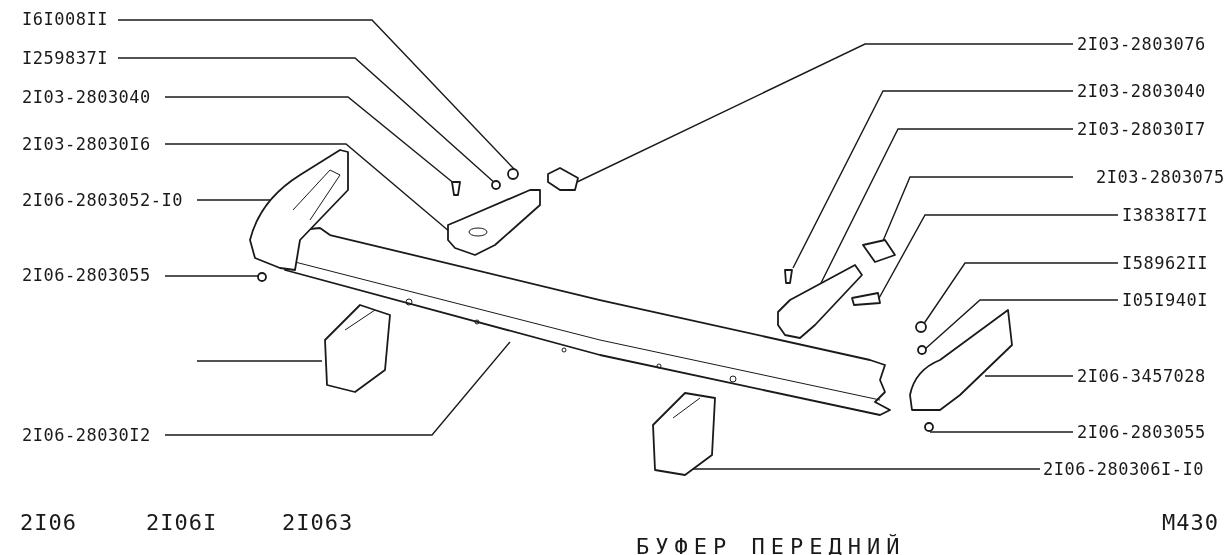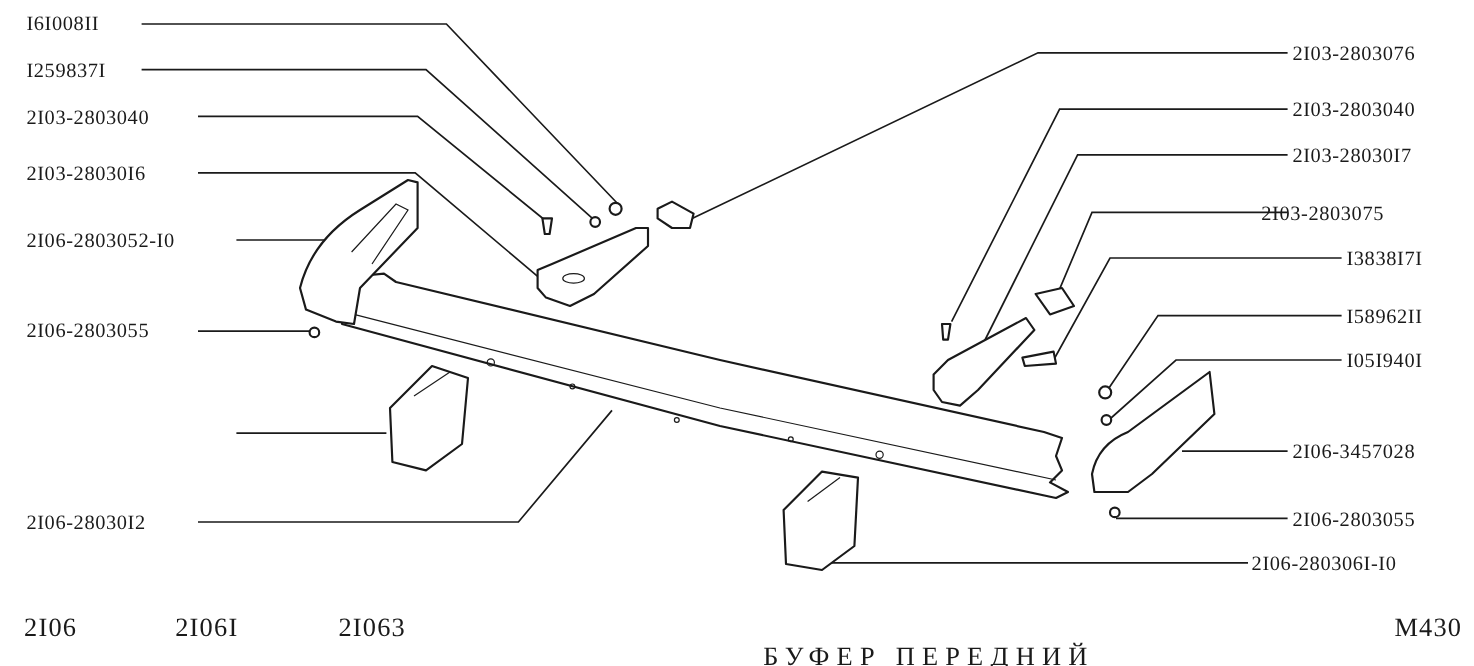--- a/index.html
+++ b/index.html
@@ -1,18 +1,18 @@
 <!DOCTYPE html>
 <html><head>
 <meta charset="utf-8">
 <style>
   html, body { margin: 0; padding: 0; background: #ffffff; }
   body { width: 1228px; height: 555px; position: relative; overflow: hidden;
          font-family: "DejaVu Sans Mono", "Liberation Mono", monospace; color: #111; }
-  #canvas { position: absolute; left: 0; top: 0; width: 1228px; height: 555px; font-family: Liberation Serif, serif; }
+  #canvas { position: absolute; left: 0; top: 0; width: 1228px; height: 555px; }
   .lbl { position: absolute; font-size: 17px; letter-spacing: 0.5px; line-height: 1; white-space: nowrap; color: #1a1a1a; }
   .footer { position: absolute; font-size: 22px; line-height: 1; color: #1a1a1a; letter-spacing: 1px; }
   .title { letter-spacing: 6px; margin-top: 24px; }
   svg .ln { stroke: #1a1a1a; stroke-width: 1.4; fill: none; }
   svg .pt { stroke: #1a1a1a; stroke-width: 1.8; fill: #fff; stroke-linejoin: round; }
   svg .thin { stroke: #1a1a1a; stroke-width: 1; fill: none; }
 </style>
 </head>
 <body>
 
@@ -105,21 +105,21 @@
   <div class="lbl" style="left:22px;top:89px">2I03-2803040</div>
   <div class="lbl" style="left:22px;top:136px">2I03-28030I6</div>
   <div class="lbl" style="left:22px;top:192px">2I06-2803052-I0</div>
   <div class="lbl" style="left:22px;top:267px">2I06-2803055</div>
   <div class="lbl" style="left:22px;top:427px">2I06-28030I2</div>
 
   
   <div class="lbl" style="left:1077px;top:36px">2I03-2803076</div>
   <div class="lbl" style="left:1077px;top:83px">2I03-2803040</div>
   <div class="lbl" style="left:1077px;top:121px">2I03-28030I7</div>
-  <div class="lbl" style="left:1051px;top:169px">2I03-2803075</div>
+  <div class="lbl" style="left:1096px;top:169px">2I03-2803075</div>
   <div class="lbl" style="left:1122px;top:207px">I3838I7I</div>
   <div class="lbl" style="left:1122px;top:255px">I58962II</div>
   <div class="lbl" style="left:1122px;top:292px">I05I940I</div>
   <div class="lbl" style="left:1077px;top:368px">2I06-3457028</div>
   <div class="lbl" style="left:1077px;top:424px">2I06-2803055</div>
   <div class="lbl" style="left:1043px;top:461px">2I06-280306I-I0</div>
 
   
   <div class="footer" style="left:20px;top:512px">2I06</div>
   <div class="footer" style="left:146px;top:512px">2I06I</div>

